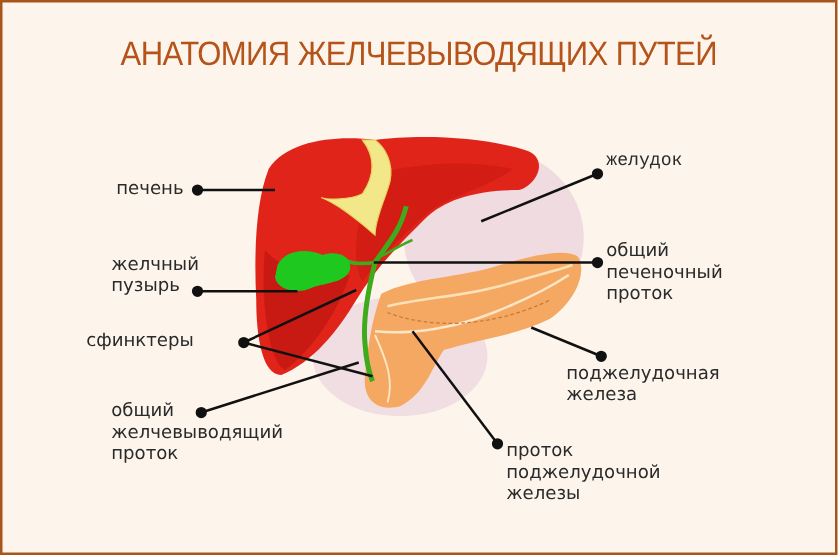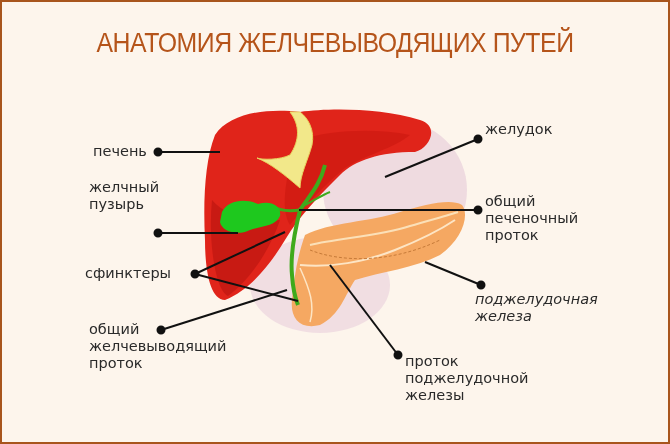--- a/index.html
+++ b/index.html
@@ -93,27 +93,27 @@
     <line x1="478" y1="210" x2="299" y2="210"></line>
       <circle cx="478" cy="210" r="3.5"></circle>
     <line x1="481" y1="285" x2="425" y2="262"></line>
       <circle cx="481" cy="285" r="3.5"></circle>
     <line x1="398" y1="355" x2="330" y2="265"></line>
       <circle cx="398" cy="355" r="3.5"></circle>
   </g>
 </svg>
 
 <div class="label" style="left:93px; top:143px;">печень</div>
-<div class="label" style="left:89px; top:179px;">желчный
+<div class="label" style="left:89px; top:204px;">желчный
 пузырь</div>
-<div class="label" style="left:85px; top:265px;">сфинктеры</div>
+<div class="label" style="left:69px; top:265px;">сфинктеры</div>
 <div class="label" style="left:89px; top:321px;">общий
 желчевыводящий
 проток</div>
-<div class="label" style="left:485px; top:121px;">желудок</div>
+<div class="label" style="left:485px; top:121px;font-family:Liberation Mono, monospace;">желудок</div>
 <div class="label" style="left:485px; top:193px;">общий
 печеночный
 проток</div>
-<div class="label" style="left:475px; top:291px;font-style:italic;">поджелудочная
+<div class="label" style="left:453px; top:291px;">поджелудочная
 железа</div>
 <div class="label" style="left:405px; top:353px;">проток
 поджелудочной
 железы</div>
 
 </body></html>

